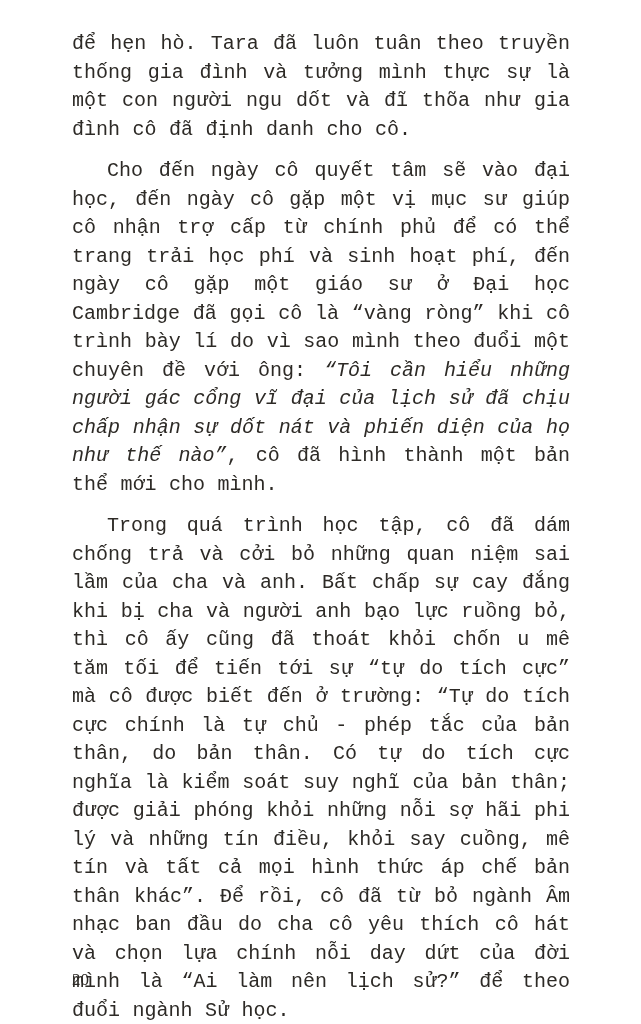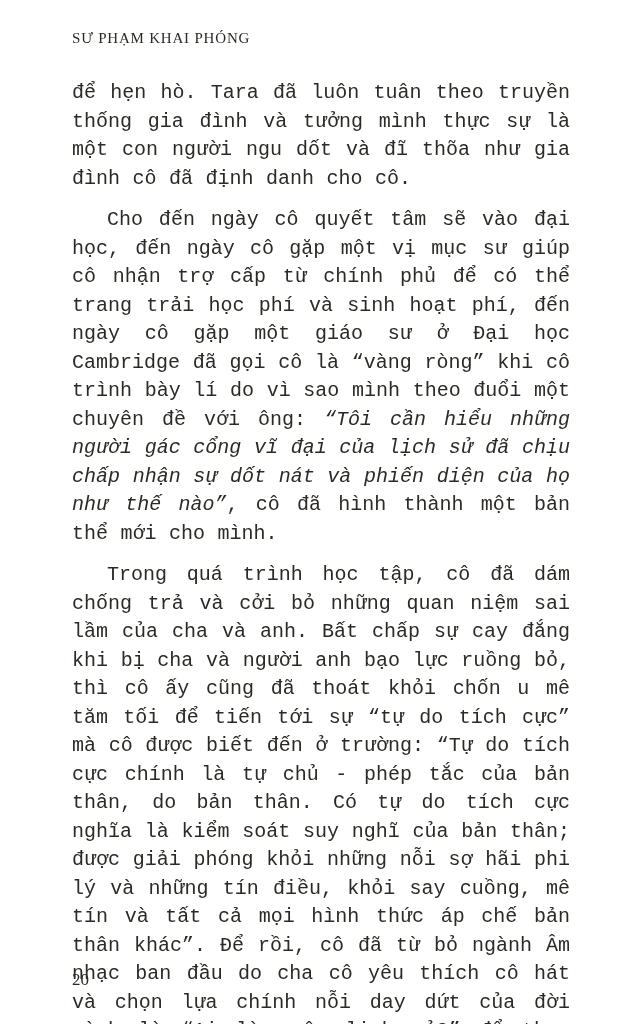--- a/index.html
+++ b/index.html
@@ -50,21 +50,20 @@
     bottom: 34px;
     font-size: 17px;
     color: #2d2a26;
   }
 </style>
 </head>
 <body>
 
 <div class="book-page">
 
-  <div class="running-header">SƯ PHẠM KHAI PHÓNG</div>
 
   <div class="page-body">
 
     <p class="para no-indent">để hẹn hò. Tara đã luôn tuân theo truyền thống gia đình và tưởng mình thực sự là một con người ngu dốt và đĩ thõa như gia đình cô đã định danh cho cô.</p>
 
     <p class="para"><span>Cho đến ngày cô quyết tâm sẽ vào đại học, đến ngày cô gặp một vị mục sư giúp cô nhận trợ cấp từ chính phủ để có thể trang trải học phí và sinh hoạt phí, đến ngày cô gặp một giáo sư ở Đại học Cambridge đã gọi cô là “vàng ròng” khi cô trình bày lí do vì sao mình theo đuổi một chuyên đề với ông: </span><em class="quote-italic">“Tôi cần hiểu những người gác cổng vĩ đại của lịch sử đã chịu chấp nhận sự dốt nát và phiến diện của họ như thế nào”</em><span>, cô đã hình thành một bản thể mới cho mình.</span></p>
 
     <p class="para">Trong quá trình học tập, cô đã dám chống trả và cởi bỏ những quan niệm sai lầm của cha và anh. Bất chấp sự cay đắng khi bị cha và người anh bạo lực ruồng bỏ, thì cô ấy cũng đã thoát khỏi chốn u mê tăm tối để tiến tới sự “tự do tích cực” mà cô được biết đến ở trường: “Tự do tích cực chính là tự chủ - phép tắc của bản thân, do bản thân. Có tự do tích cực nghĩa là kiểm soát suy nghĩ của bản thân; được giải phóng khỏi những nỗi sợ hãi phi lý và những tín điều, khỏi say cuồng, mê tín và tất cả mọi hình thức áp chế bản thân khác”. Để rồi, cô đã từ bỏ ngành Âm nhạc ban đầu do cha cô yêu thích cô hát và chọn lựa chính nỗi day dứt của đời mình là “Ai làm nên lịch sử?” để theo đuổi ngành Sử học.</p>
 
 

